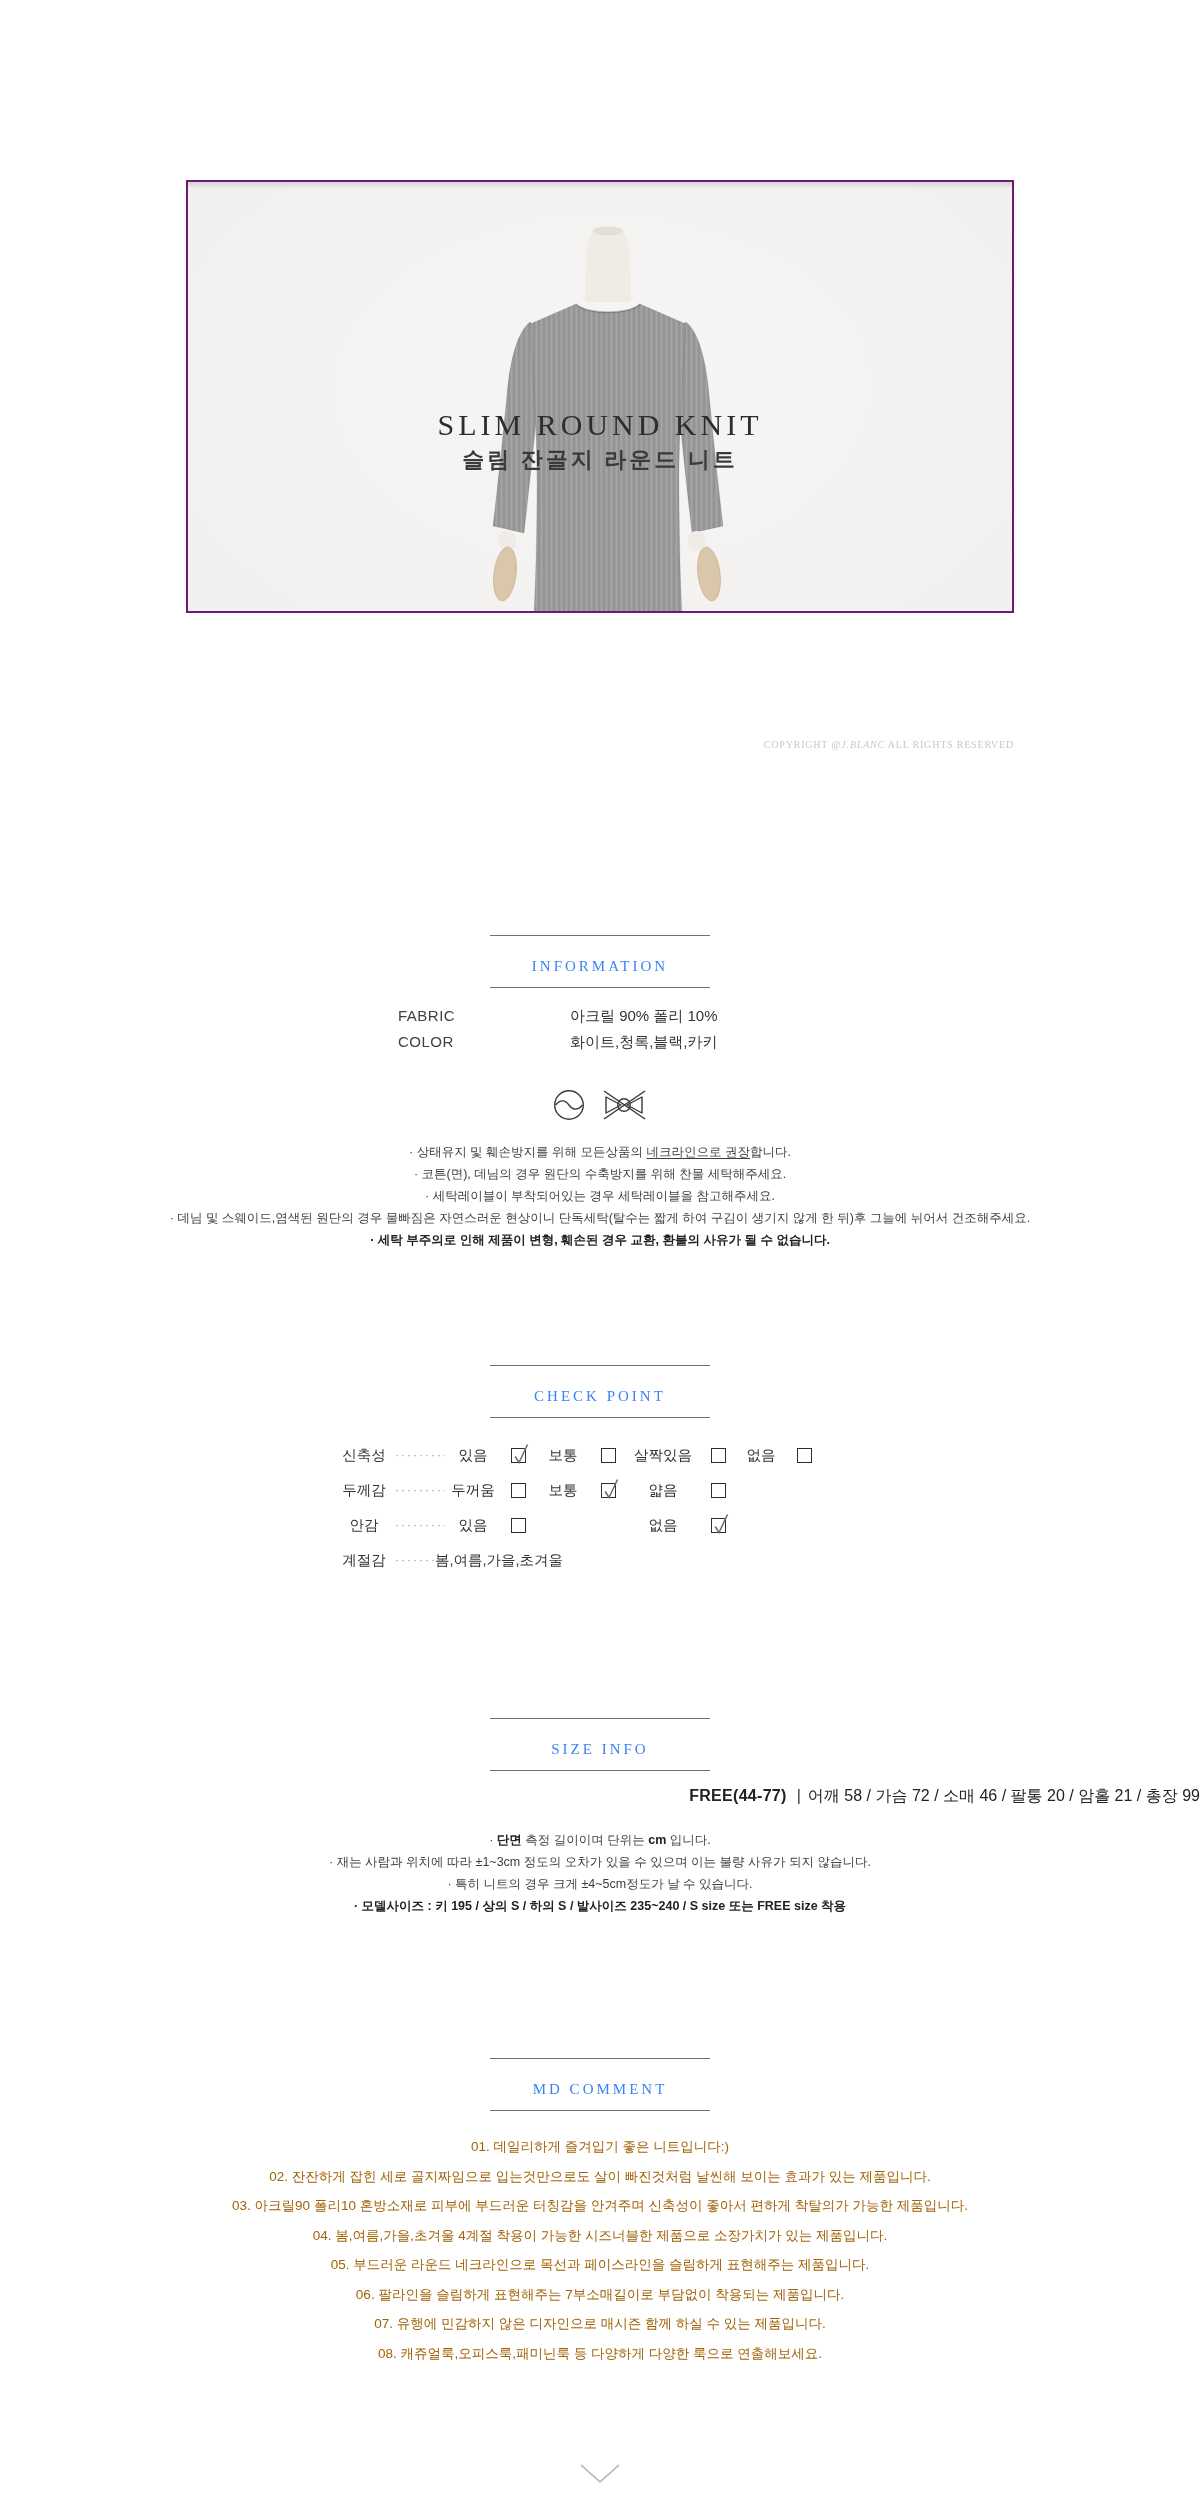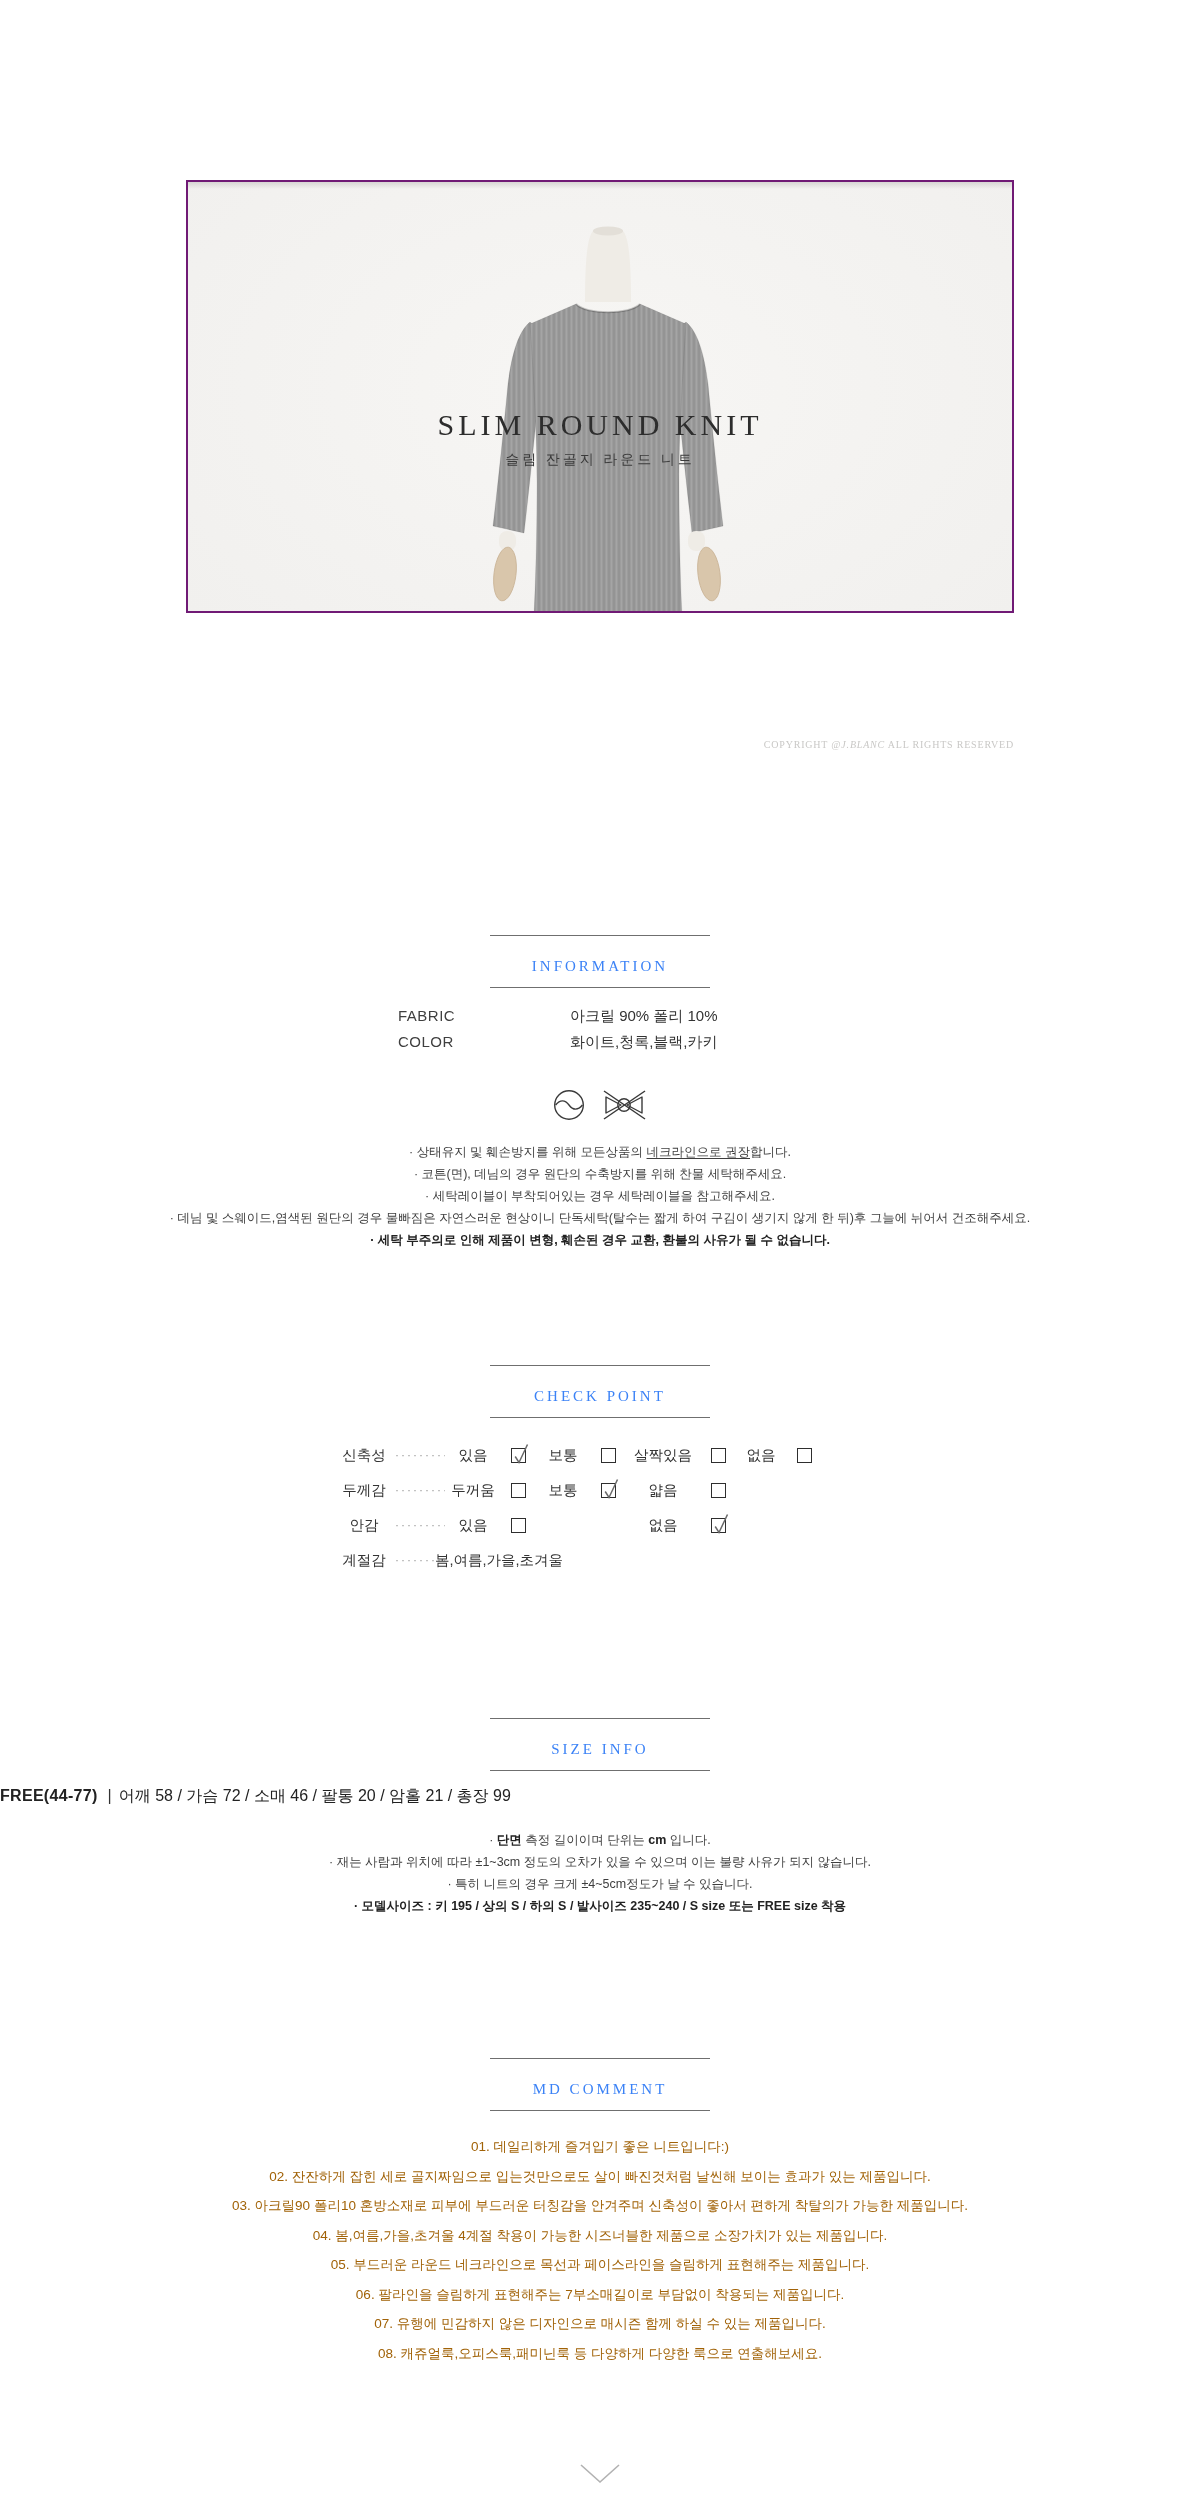--- a/index.html
+++ b/index.html
@@ -21,21 +21,21 @@
   }
   .hero svg { display:block; width:828px; height:547px; }
   .hero-title {
     position:absolute; top:226px; left:0; width:100%; text-align:center;
     font-family:"Liberation Serif","DejaVu Serif",serif;
     font-size:30px; letter-spacing:4px; color:#2d2d2d; line-height:34px;
   }
   .hero-subtitle {
     position:absolute; top:267px; left:0; width:100%; text-align:center;
     font-family:"Liberation Serif","DejaVu Serif",serif;
-    font-size:14px; letter-spacing:3px; color:#3a3a3a; line-height:22px;
+    font-size:22px; letter-spacing:3px; color:#3a3a3a; line-height:22px;font-weight:bold;
   }
   .copyright {
     position:absolute; top:739px; left:186px; width:828px; text-align:right;
     font-family:"Liberation Serif","DejaVu Serif",serif;
     font-size:10px; letter-spacing:0.8px; color:#c9c8c6;
   }
   .copyright .brand { font-style:italic; }
   
   .sec-header {
     position:absolute; left:50%; transform:translateX(-50%);
@@ -80,21 +80,21 @@
   .cbox {
     position:relative; width:15px; height:15px;
     border:1.5px solid #2e2e2e; background:#fff;
   }
   .cbox svg.check {
     position:absolute; left:0px; top:0px; overflow:visible;
   }
   .cp-season { grid-column:3 / 11; text-align:left; margin-left:-10px; white-space:nowrap; }
   
   .size-line {
-    position:absolute; top:1785px; left:0; width:100%; text-align:left;
+    position:absolute; top:1785px; left:0; width:100%; text-align:right;
     font-size:16px; color:#222; line-height:22px;
   }
   .size-line .sz { font-weight:bold; letter-spacing:0.3px; }
   .size-line .div { margin:0 7px 0 10px; color:#333; }
   .size-notes {
     position:absolute; top:1829px; left:0; width:100%;
     text-align:center; font-size:12.5px; line-height:22px; color:#3e3e3e;
   }
   .size-notes .b { font-weight:bold; color:#222; }
   

